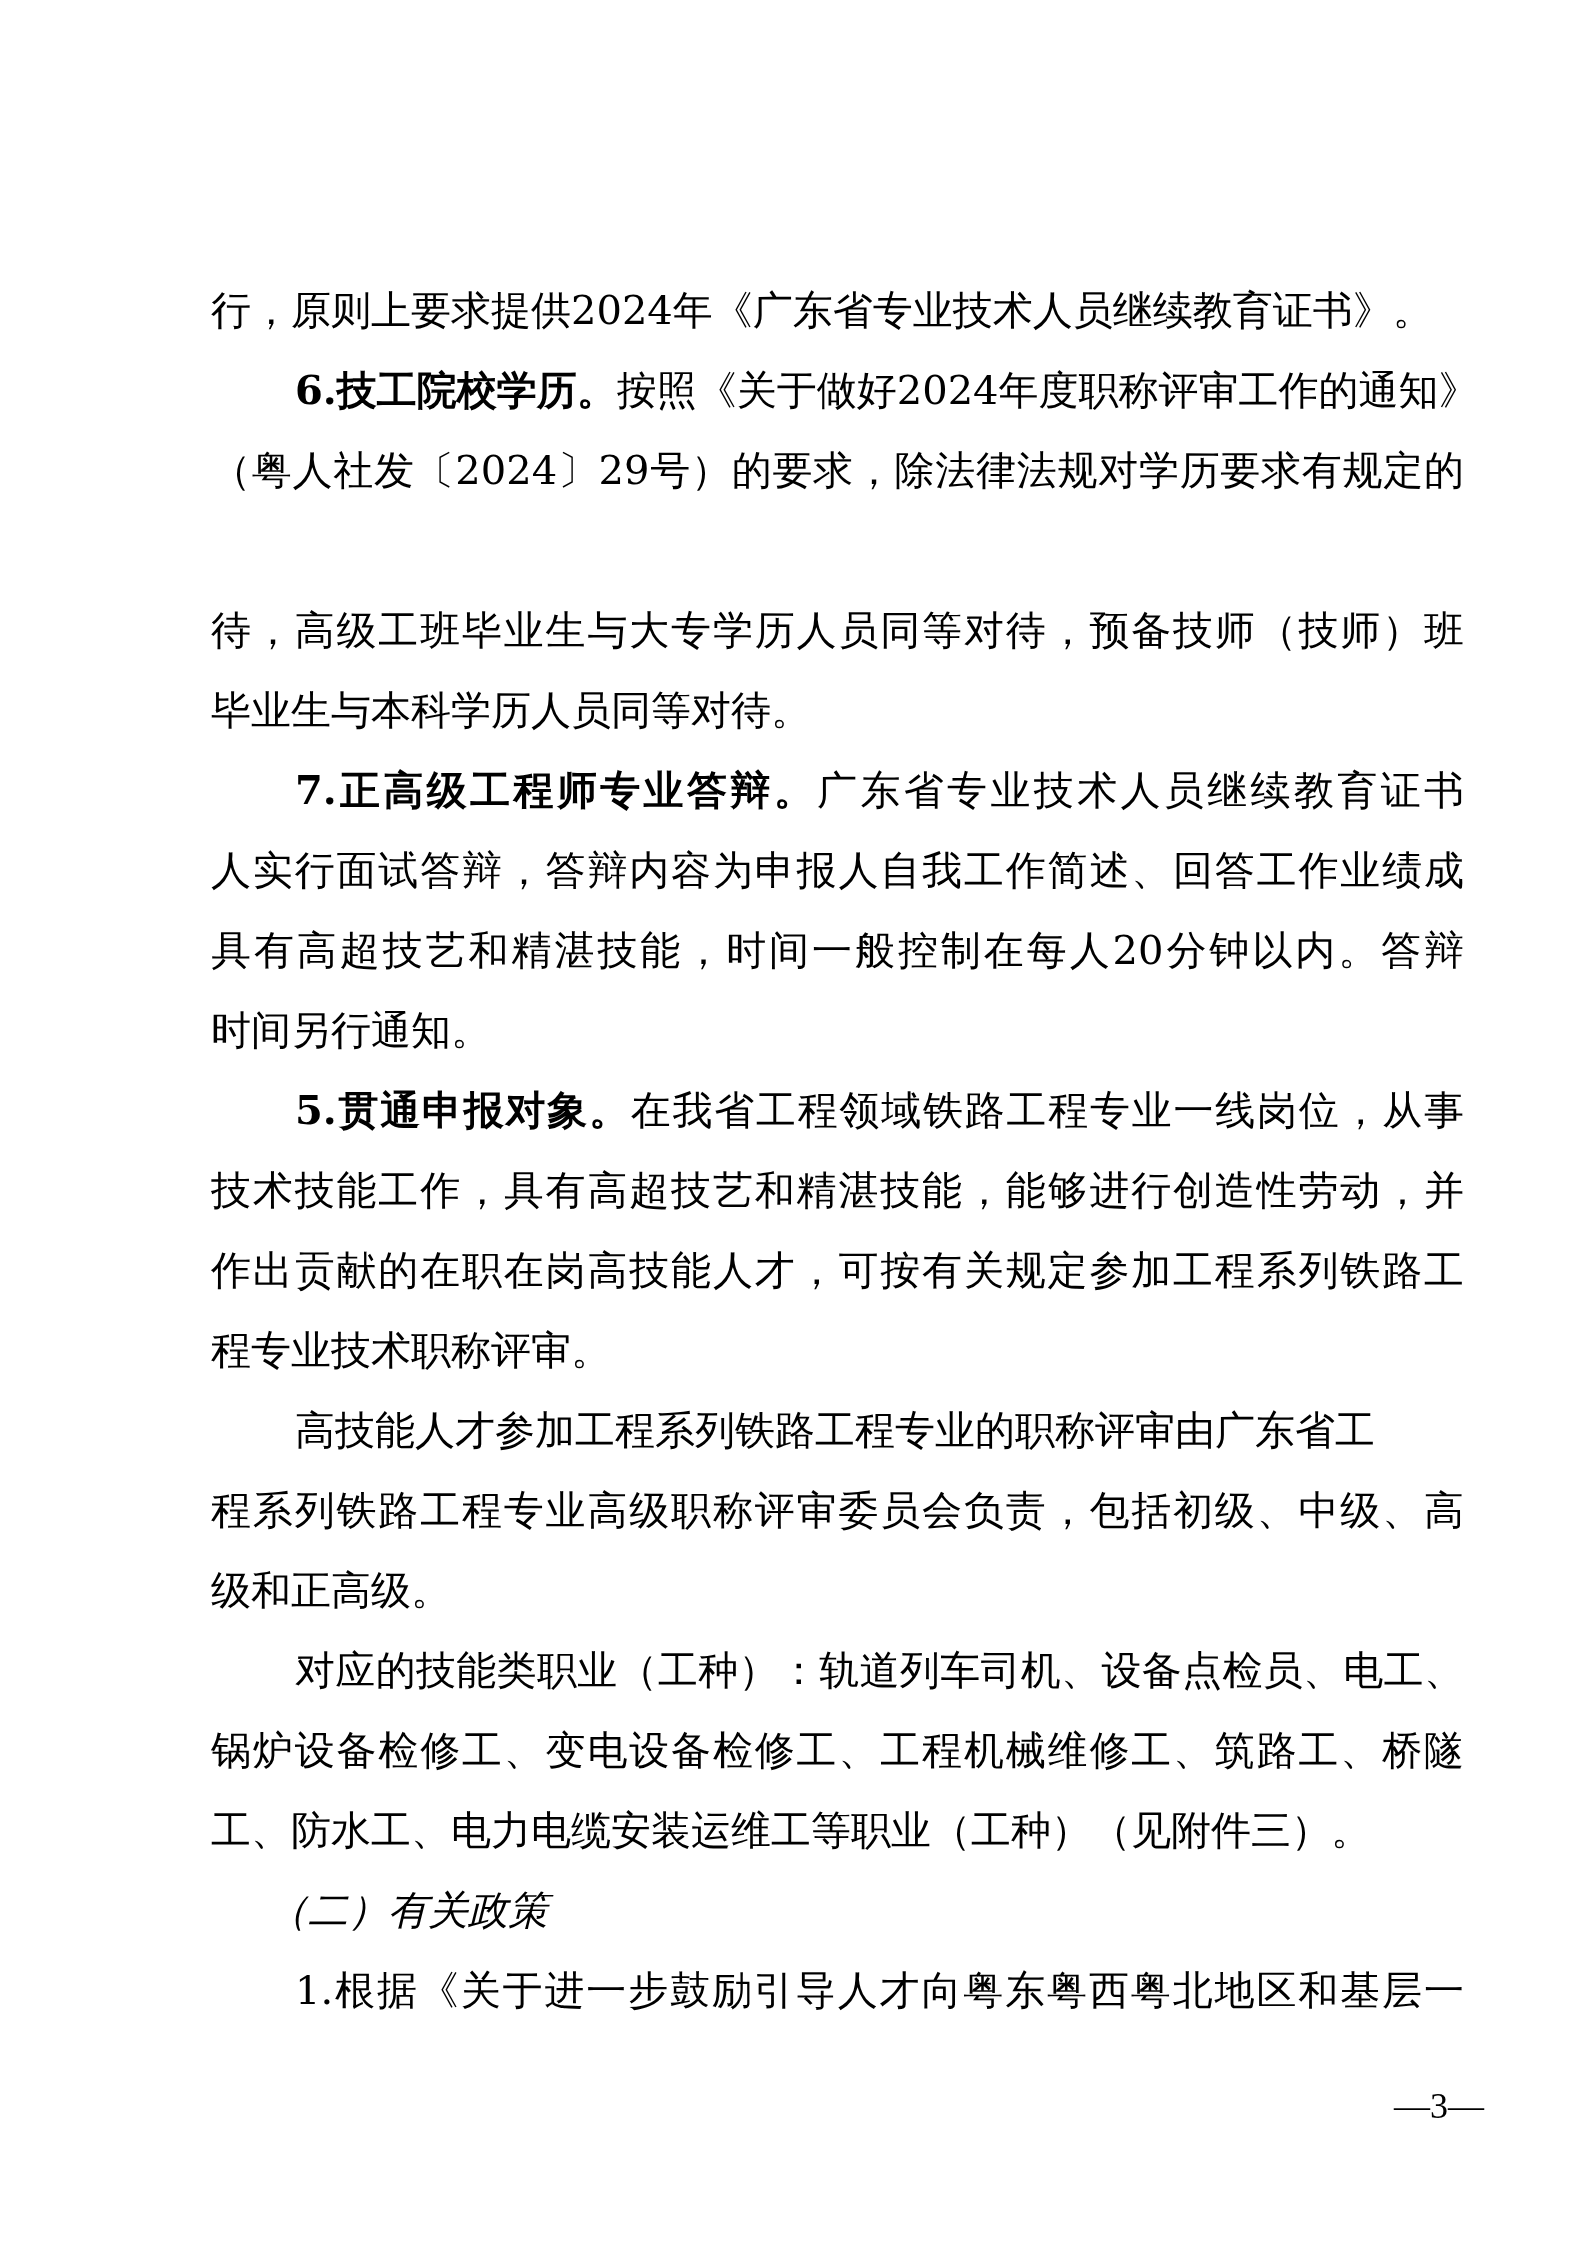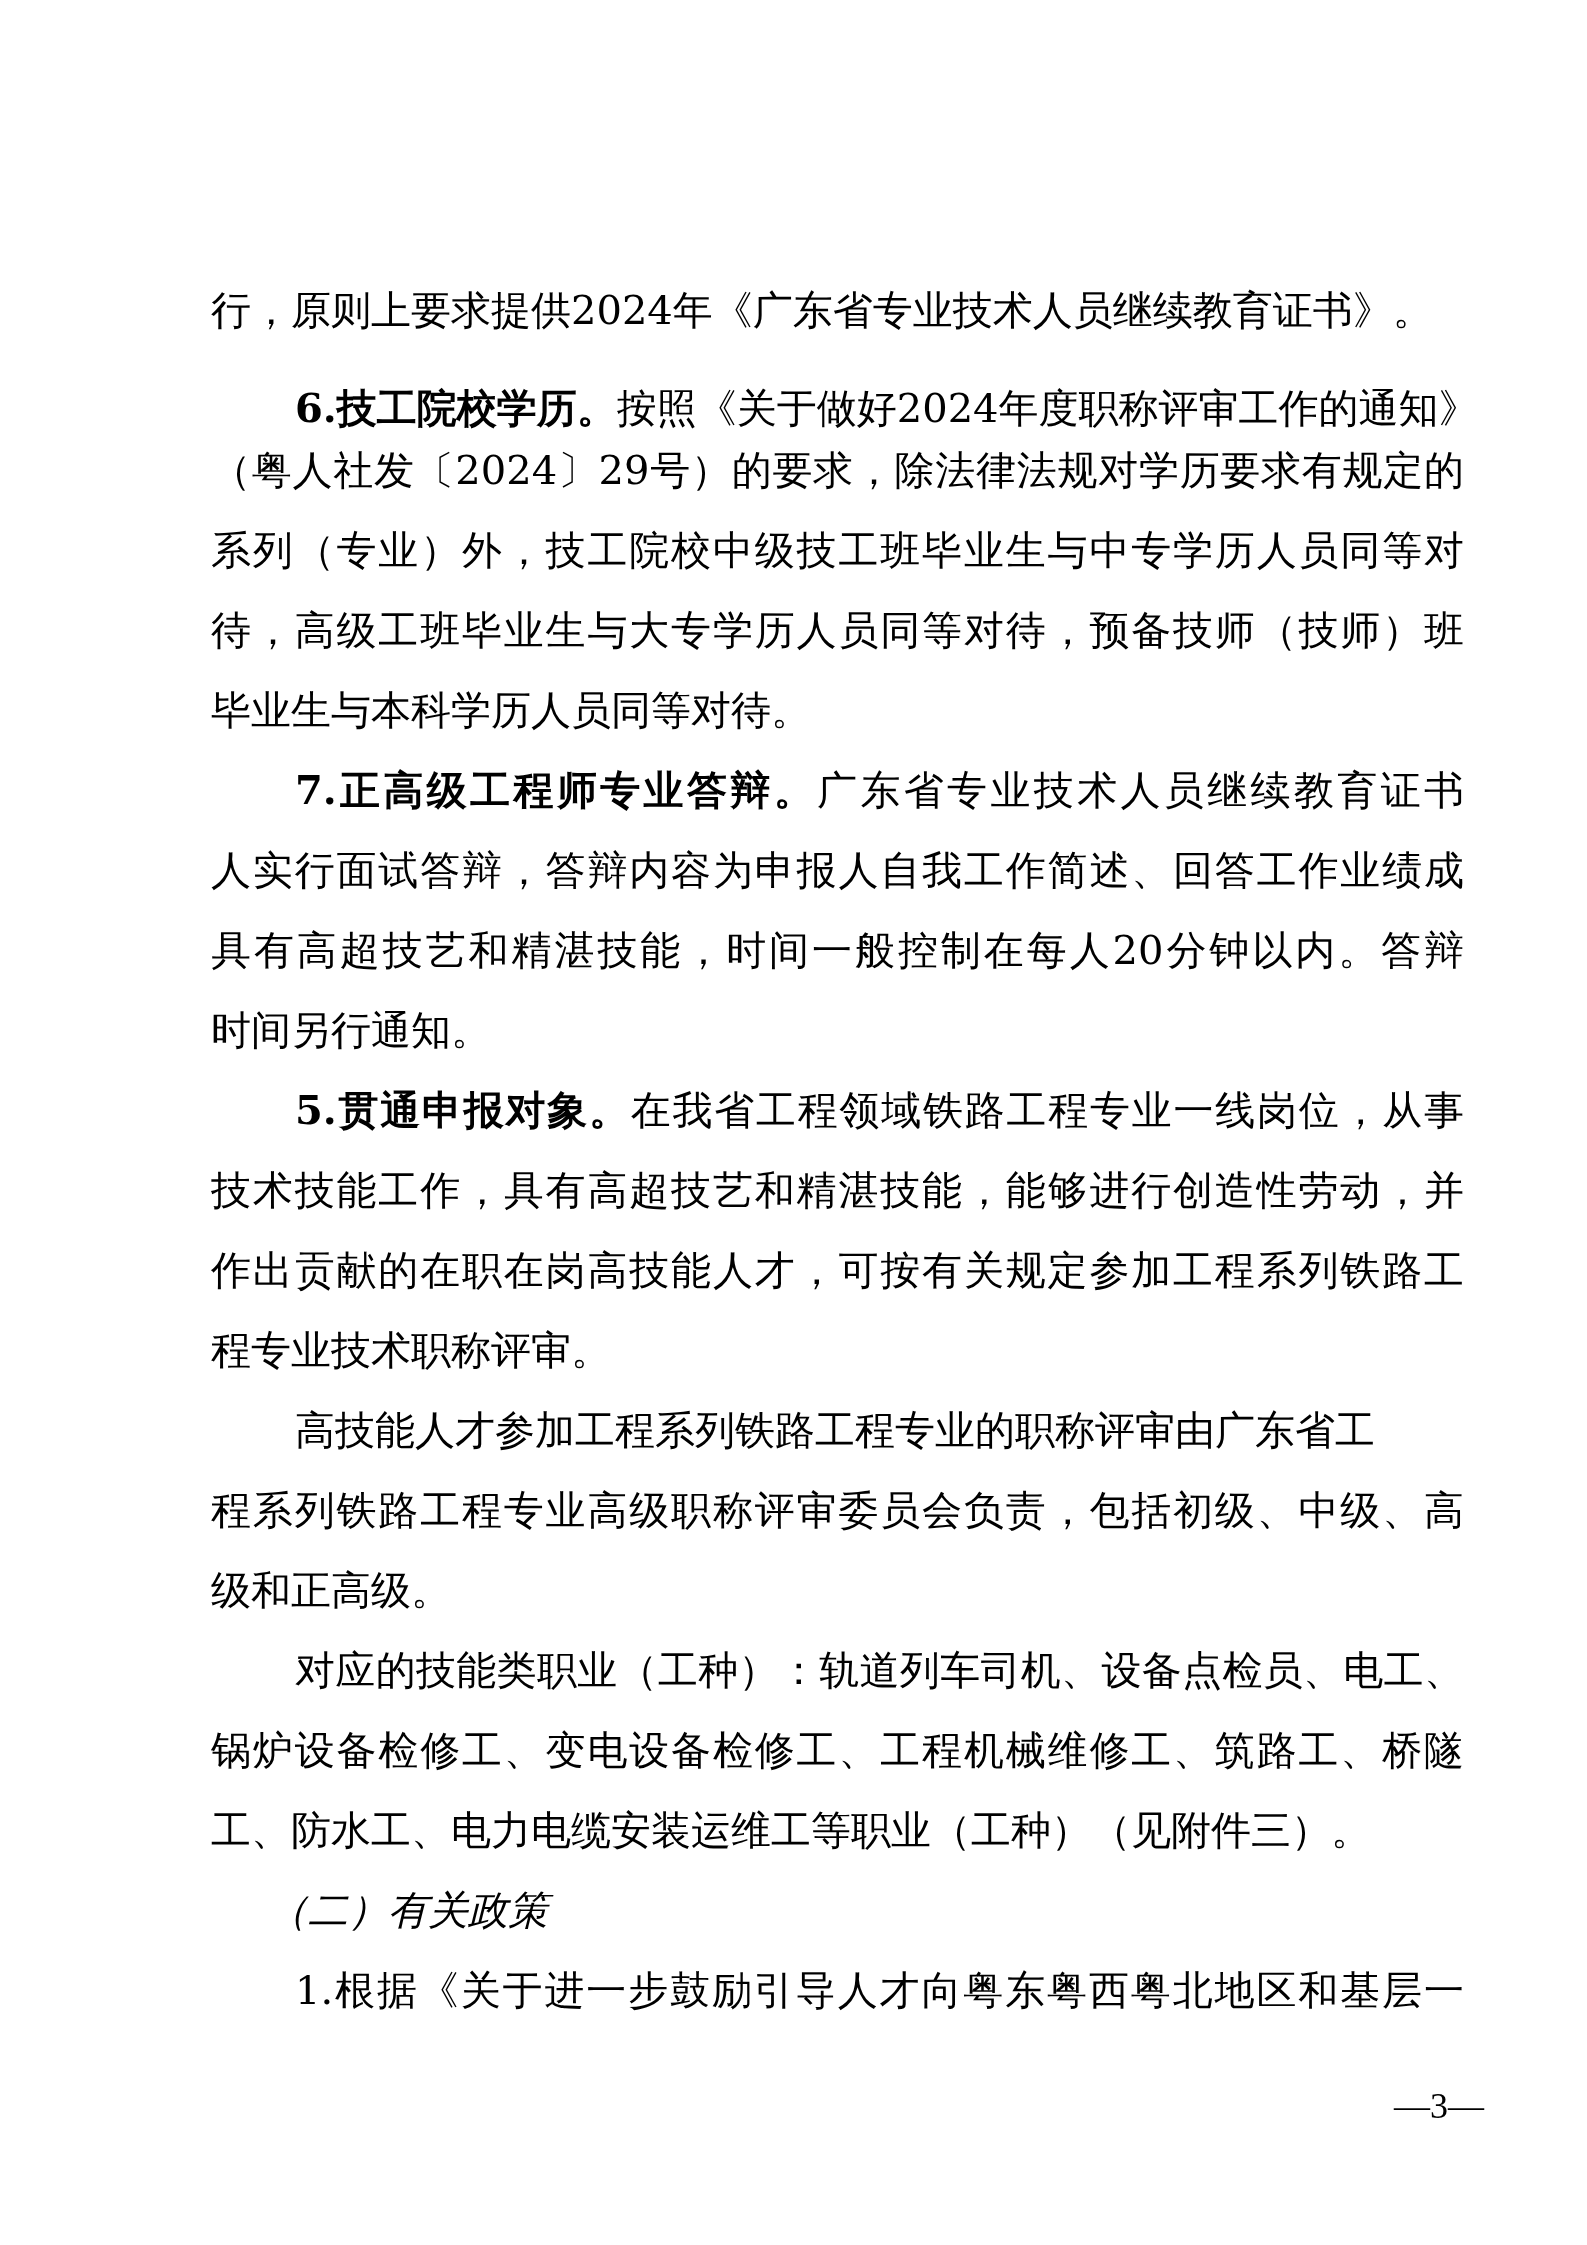--- a/index.html
+++ b/index.html
@@ -28,28 +28,25 @@
   </style>
 </head>
 <body>
 
 <div class="page">
 
   <div class="line last" style="top:280px">
     <span>行，原则上要求提供2024年《广东省专业技术人员继续教育证书》。</span>
   </div>
 
-  <div class="line indent" style="top:378px">
+  <div class="line indent" style="top:360px">
     <span class="bold">6.技工院校学历。</span><span>按照《关于做好2024年度职称评审工作的通知》</span>
   </div>
   <div class="line" style="top:440px">
     <span>（粤人社发〔2024〕29号）的要求，除法律法规对学历要求有规定的</span>
-  </div>
-  <div class="line" style="top:520px">
-    <span>系列（专业）外，技工院校中级技工班毕业生与中专学历人员同等对</span>
   </div>
   <div class="line" style="top:600px">
     <span>待，高级工班毕业生与大专学历人员同等对待，预备技师（技师）班</span>
   </div>
   <div class="line last" style="top:680px">
     <span>毕业生与本科学历人员同等对待。</span>
   </div>
 
   <div class="line indent" style="top:760px">
     <span class="bold">7.正高级工程师专业答辩。</span><span>广东省专业技术人员继续教育证书</span>

